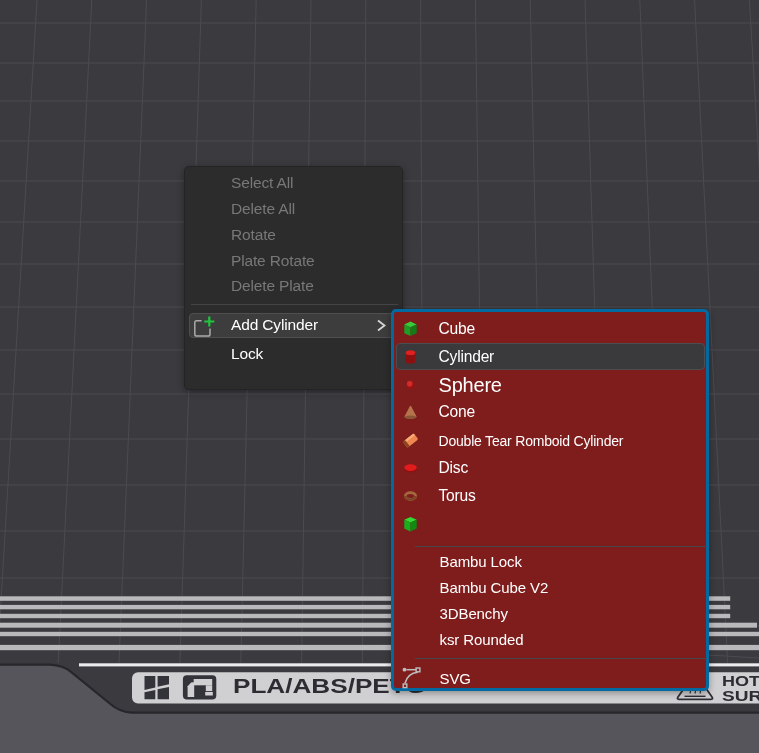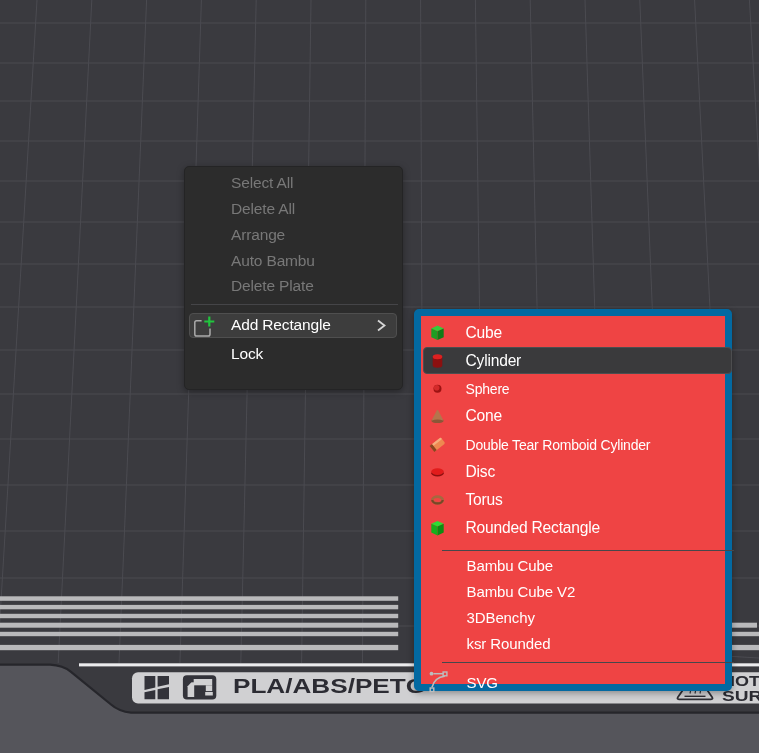--- a/index.html
+++ b/index.html
@@ -77,36 +77,36 @@
 <path d="M693,675.5 Q695,673.5 697,675.5 L712,697 Q713.5,699.3 711,699.3 H679 Q676.5,699.3 678,697 Z"></path>
 <path d="M684.5,696.3 H705.5" stroke-width="1.4"></path>
 <path d="M690,693.5 q1,-2.5 0,-4.5 M695,693.5 q1,-2.5 0,-4.5 M700,693.5 q1,-2.5 0,-4.5" stroke-width="1.2"></path>
 </g>
       <text x="722" y="686.4" font-family="Liberation Sans, sans-serif" font-size="15" font-weight="bold" fill="#2c2c33" textLength="38" lengthAdjust="spacingAndGlyphs">HOT</text>
       <text x="722" y="701.2" font-family="Liberation Sans, sans-serif" font-size="15" font-weight="bold" fill="#2c2c33" textLength="52" lengthAdjust="spacingAndGlyphs">SURF</text>
 </svg>
 <div style="position:absolute;left:184px;top:166px;width:219px;height:224px;background:#2c2c2c;border:1px solid #242425;border-radius:5px;box-sizing:border-box;box-shadow:0 2px 7px rgba(0,0,0,0.35);transform:translateZ(0)">
       <div style="position:absolute;left:46px;top:3.1px;height:26px;line-height:26px;font-size:15.5px;letter-spacing:-0.15px;color:#787878;white-space:nowrap">Select All</div>
       <div style="position:absolute;left:46px;top:28.9px;height:26px;line-height:26px;font-size:15.5px;letter-spacing:-0.15px;color:#787878;white-space:nowrap">Delete All</div>
-      <div style="position:absolute;left:46px;top:54.7px;height:26px;line-height:26px;font-size:15.5px;letter-spacing:-0.15px;color:#787878;white-space:nowrap">Arrange</div>
-      <div style="position:absolute;left:46px;top:80.5px;height:26px;line-height:26px;font-size:15.5px;letter-spacing:-0.15px;color:#787878;white-space:nowrap">Auto Bambu</div>
+      <div style="position:absolute;left:46px;top:54.7px;height:26px;line-height:26px;font-size:15.5px;letter-spacing:-0.15px;color:#787878;white-space:nowrap">Rotate</div>
+      <div style="position:absolute;left:46px;top:80.5px;height:26px;line-height:26px;font-size:15.5px;letter-spacing:-0.15px;color:#787878;white-space:nowrap">Plate Rotate</div>
       <div style="position:absolute;left:46px;top:106.3px;height:26px;line-height:26px;font-size:15.5px;letter-spacing:-0.15px;color:#787878;white-space:nowrap">Delete Plate</div>
       <div style="position:absolute;left:6px;top:137px;width:207px;height:1px;background:#454548"></div>
       <div style="position:absolute;left:4px;top:145.5px;width:207.5px;height:25.5px;background:#3d3d3d;border:1px solid #4f4f4f;border-radius:4px;box-sizing:border-box"></div>
       <svg width="26" height="26" style="position:absolute;left:6px;top:148px">
 <path d="M10.6,5.8 H5.6 Q3.8,5.8 3.8,7.6 V19.2 Q3.8,21 5.6,21 H17.2 Q19,21 19,19.2 V13.6" fill="none" stroke="#aaaaaa" stroke-width="1.5"></path>
 <path d="M13.3,6.5 H23.3 M18.3,1.5 V11.5" stroke="#21c53e" stroke-width="2.2" fill="none"></path>
 </svg>
-      <div style="position:absolute;left:46px;top:145px;height:26px;line-height:26px;font-size:15.5px;letter-spacing:-0.15px;color:#ffffff;white-space:nowrap">Add Rectangle</div>
+      <div style="position:absolute;left:46px;top:145px;height:26px;line-height:26px;font-size:15.5px;letter-spacing:-0.15px;color:#ffffff;white-space:nowrap">Add Cylinder</div>
       <svg width="14" height="16" style="position:absolute;left:189px;top:151px">
         <path d="M4,2.5 L10.5,7.5 L4,12.5" fill="none" stroke="#d5d5d5" stroke-width="1.8"></path>
       </svg>
       <div style="position:absolute;left:46px;top:174px;height:26px;line-height:26px;font-size:15.5px;letter-spacing:-0.15px;color:#ffffff;white-space:nowrap">Lock</div>
     </div>
-<div style="position:absolute;left:414px;top:309px;width:318px;height:382px;background:#ef4444;border:7px solid #0369a1;border-radius:5px;box-sizing:border-box;box-shadow:0 2px 7px rgba(0,0,0,0.35);transform:translateZ(0)">
+<div style="position:absolute;left:391px;top:309px;width:318px;height:382px;background:#7f1d1d;border:3px solid #0369a1;border-radius:5px;box-sizing:border-box;box-shadow:0 2px 7px rgba(0,0,0,0.35);transform:translateZ(0)">
       <div style="position:absolute;left:2px;top:30.9px;width:309px;height:26.7px;background:#3a3a3c;border:1px solid #4d4d4f;border-radius:4px;box-sizing:border-box"></div>
       <svg width="318" height="382" style="position:absolute;left:0;top:0">
         <g transform="translate(16.5,16.8)">
           <path d="M0,-7.2 L6.2,-4.4 L0,-1.6 L-6.2,-4.4 Z" fill="#35cd3a"></path>
           <path d="M-6.2,-4.4 L0,-1.6 L0,7.2 L-6.2,4.4 Z" fill="#1e9e23"></path>
           <path d="M6.2,-4.4 L0,-1.6 L0,7.2 L6.2,4.4 Z" fill="#137c17"></path>
         </g>
         <g transform="translate(16.5,45.0)">
           <path d="M-4.8,-4.3 V4.3 A4.8,2.5 0 0 0 4.8,4.3 V-4.3 Z" fill="#8c1010"></path>
           <ellipse cx="0" cy="-4.3" rx="4.8" ry="2.5" fill="#dd2020"></ellipse>
@@ -140,26 +140,25 @@
         <g transform="translate(0,352)" stroke="#bdbdbd" fill="none">
 <circle cx="10.5" cy="5.7" r="1.9" fill="#bdbdbd" stroke="none"></circle>
 <path d="M12.4,5.7 H22.5" stroke-width="1.5"></path>
 <path d="M23.8,8.2 Q13.6,9.2 11,19.2" stroke-width="1.6"></path>
 <rect x="22.1" y="4.0" width="3.8" height="3.8" stroke-width="1.4"></rect>
 <rect x="9.2" y="20.0" width="3.6" height="3.6" stroke-width="1.4"></rect>
 </g>
       </svg>
       <div style="position:absolute;left:44.5px;top:2.8px;height:28px;line-height:28px;font-size:15.6px;letter-spacing:-0.2px;color:#ffffff;white-space:nowrap">Cube</div>
       <div style="position:absolute;left:44.5px;top:31.0px;height:28px;line-height:28px;font-size:15.6px;letter-spacing:-0.2px;color:#ffffff;white-space:nowrap">Cylinder</div>
-      <div style="position:absolute;left:44.5px;top:58.7px;height:28px;line-height:28px;font-size:14px;letter-spacing:-0.2px;color:#ffffff;white-space:nowrap">Sphere</div>
+      <div style="position:absolute;left:44.5px;top:58.7px;height:28px;line-height:28px;font-size:20px;letter-spacing:-0.2px;color:#ffffff;white-space:nowrap">Sphere</div>
       <div style="position:absolute;left:44.5px;top:86.4px;height:28px;line-height:28px;font-size:15.6px;letter-spacing:-0.2px;color:#ffffff;white-space:nowrap">Cone</div>
       <div style="position:absolute;left:44.5px;top:114.6px;height:28px;line-height:28px;font-size:14px;letter-spacing:-0.2px;color:#ffffff;white-space:nowrap">Double Tear Romboid Cylinder</div>
       <div style="position:absolute;left:44.5px;top:142.3px;height:28px;line-height:28px;font-size:15.6px;letter-spacing:-0.2px;color:#ffffff;white-space:nowrap">Disc</div>
       <div style="position:absolute;left:44.5px;top:170.0px;height:28px;line-height:28px;font-size:15.6px;letter-spacing:-0.2px;color:#ffffff;white-space:nowrap">Torus</div>
-      <div style="position:absolute;left:44.5px;top:198.2px;height:28px;line-height:28px;font-size:15.6px;letter-spacing:-0.2px;color:#ffffff;white-space:nowrap">Rounded Rectangle</div>
       <div style="position:absolute;left:21px;top:234px;width:292px;height:1px;background:#47474b"></div>
-      <div style="position:absolute;left:45.5px;top:237.3px;height:26px;line-height:26px;font-size:15px;letter-spacing:-0.1px;color:#ffffff;white-space:nowrap">Bambu Cube</div>
+      <div style="position:absolute;left:45.5px;top:237.3px;height:26px;line-height:26px;font-size:15px;letter-spacing:-0.1px;color:#ffffff;white-space:nowrap">Bambu Lock</div>
       <div style="position:absolute;left:45.5px;top:263.3px;height:26px;line-height:26px;font-size:15px;letter-spacing:-0.1px;color:#ffffff;white-space:nowrap">Bambu Cube V2</div>
       <div style="position:absolute;left:45.5px;top:289.3px;height:26px;line-height:26px;font-size:15px;letter-spacing:-0.1px;color:#ffffff;white-space:nowrap">3DBenchy</div>
       <div style="position:absolute;left:45.5px;top:315.4px;height:26px;line-height:26px;font-size:15px;letter-spacing:-0.1px;color:#ffffff;white-space:nowrap">ksr Rounded</div>
       <div style="position:absolute;left:21px;top:345.5px;width:292px;height:1px;background:#47474b"></div>
       <div style="position:absolute;left:45.5px;top:354px;height:26px;line-height:26px;font-size:15px;letter-spacing:-0.1px;color:#ffffff">SVG</div>
     </div>
 </div>
 </body></html>

